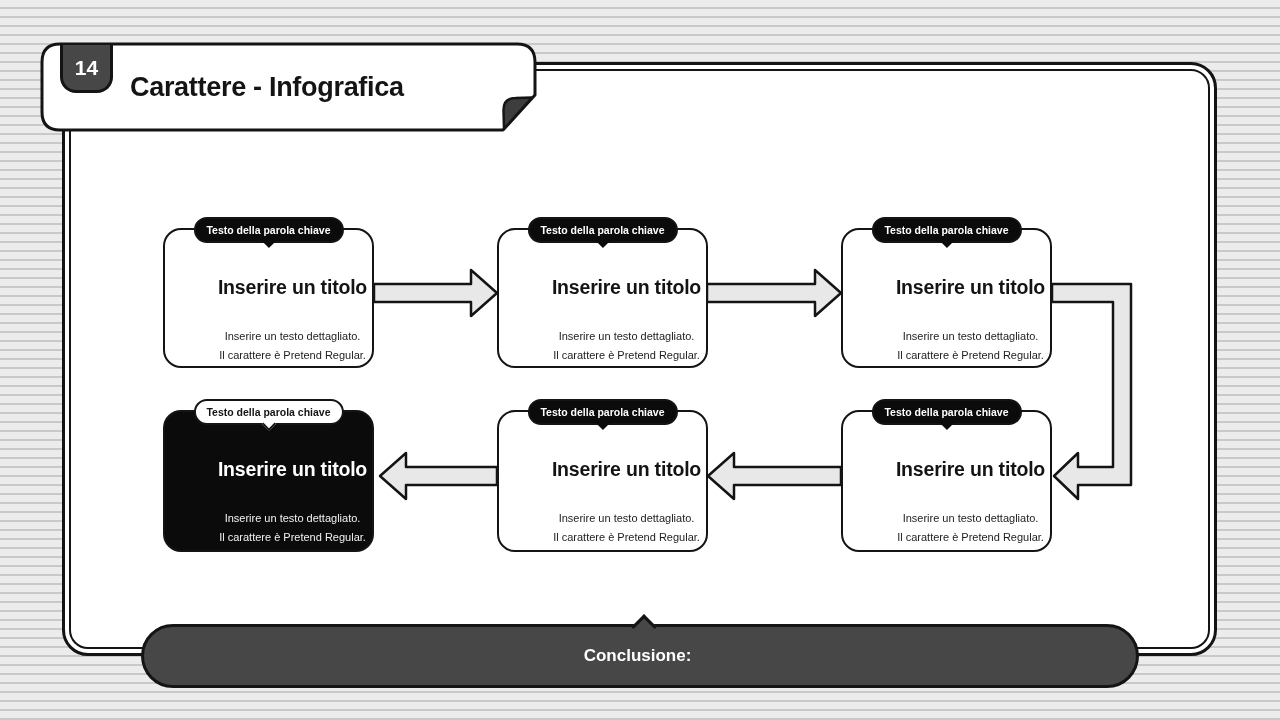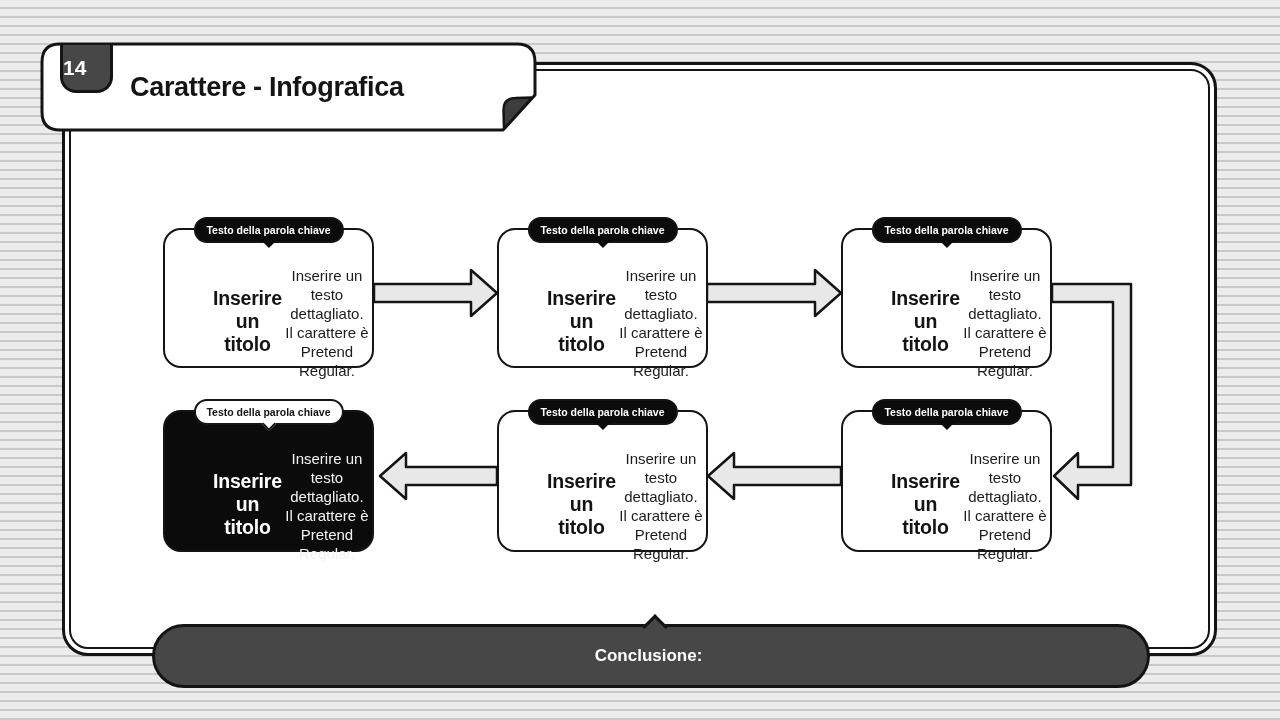--- a/index.html
+++ b/index.html
@@ -27,37 +27,37 @@
 
   
   .tab{position:absolute;left:40px;top:42px;width:510px;height:96px;}
   .tab svg{position:absolute;left:0;top:0;}
   .tab-shape{fill:var(--paper);stroke:var(--ink);stroke-width:3;stroke-linejoin:round;}
   .tab-flap{fill:var(--flap-gray);stroke:var(--ink);stroke-width:2.5;stroke-linejoin:round;}
   .num-badge{
     position:absolute;left:20px;top:3px;width:53px;height:48px;
     background:var(--dark-gray);border:3px solid var(--ink);border-top:none;
     border-radius:0 0 16px 16px;
-    display:flex;align-items:center;
+    display:flex;align-items:center;justify-content:center;
     color:#fff;font-size:21px;font-weight:bold;
   }
   .tab-title{
     position:absolute;left:90px;top:27px;height:36px;line-height:36px;
     font-size:27px;font-weight:bold;letter-spacing:-0.3px;color:var(--ink);
   }
 
   
   .arrows{position:absolute;left:0;top:0;width:1280px;height:720px;pointer-events:none;}
   .arrow{fill:var(--arrow-fill);stroke:var(--ink);stroke-width:2.5;stroke-linejoin:round;}
 
   
   .kbox{
     position:absolute;width:211px;height:140px;
     background:var(--paper);border:2.5px solid var(--ink);border-radius:18px;
-    display:flex;flex-direction:row;align-items:center;text-align:center;
+    display:flex;flex-direction:column;align-items:center;text-align:center;
     padding-top:34px;
     padding-left:48px;
   }
   .pos-r1c1{left:163px;top:228px;} .pos-r1c2{left:497px;top:228px;} .pos-r1c3{left:841px;top:228px;}
   .pos-r2c1{left:163px;top:410px;height:142px;} .pos-r2c2{left:497px;top:410px;height:142px;} .pos-r2c3{left:841px;top:410px;height:142px;}
   .kbox.dark{background:var(--black-fill);color:#fff;}
   .pill{
     position:absolute;top:-13px;left:50%;transform:translateX(-50%);
     background:var(--black-fill);color:#fff;border:2.5px solid var(--ink);
     border-radius:999px;padding:4px 11px;white-space:nowrap;
@@ -67,27 +67,27 @@
     position:absolute;left:50%;bottom:-5px;width:10px;height:10px;margin-left:-5px;
     background:var(--black-fill);transform:rotate(45deg);z-index:-1;
   }
   .kbox.dark .pill{background:var(--paper);color:var(--ink);}
   .kbox.dark .pill-tail{
     background:var(--paper);
     border-right:2.5px solid var(--ink);border-bottom:2.5px solid var(--ink);
     bottom:-6px;
   }
   .kb-title{font-size:19.5px;font-weight:600;letter-spacing:-0.2px;margin-top:12px;}
-  .kb-body{margin-top:15px;font-size:15px;line-height:19px;color:#1c1c1c;}
+  .kb-body{margin-top:28px;font-size:11px;line-height:19px;color:#1c1c1c;}
   .kbox.dark .kb-body{color:#f2f2f2;}
   .kb-body span{display:block;}
 
   
   .conclusion{
-    position:absolute;left:152px;top:624px;width:998px;height:64px;
+    position:absolute;left:141px;top:624px;width:998px;height:64px;
     background:var(--dark-gray);border:3px solid var(--ink);border-radius:33px;
     display:flex;align-items:center;justify-content:center;
     color:#fff;font-size:17px;
   }
   .c-tail{
     position:absolute;left:491px;top:-9px;width:18px;height:18px;
     background:var(--dark-gray);transform:rotate(45deg);
     border-left:3px solid var(--ink);border-top:3px solid var(--ink);
   }
   .c-label{font-weight:bold;margin-right:5px;position:relative;}

